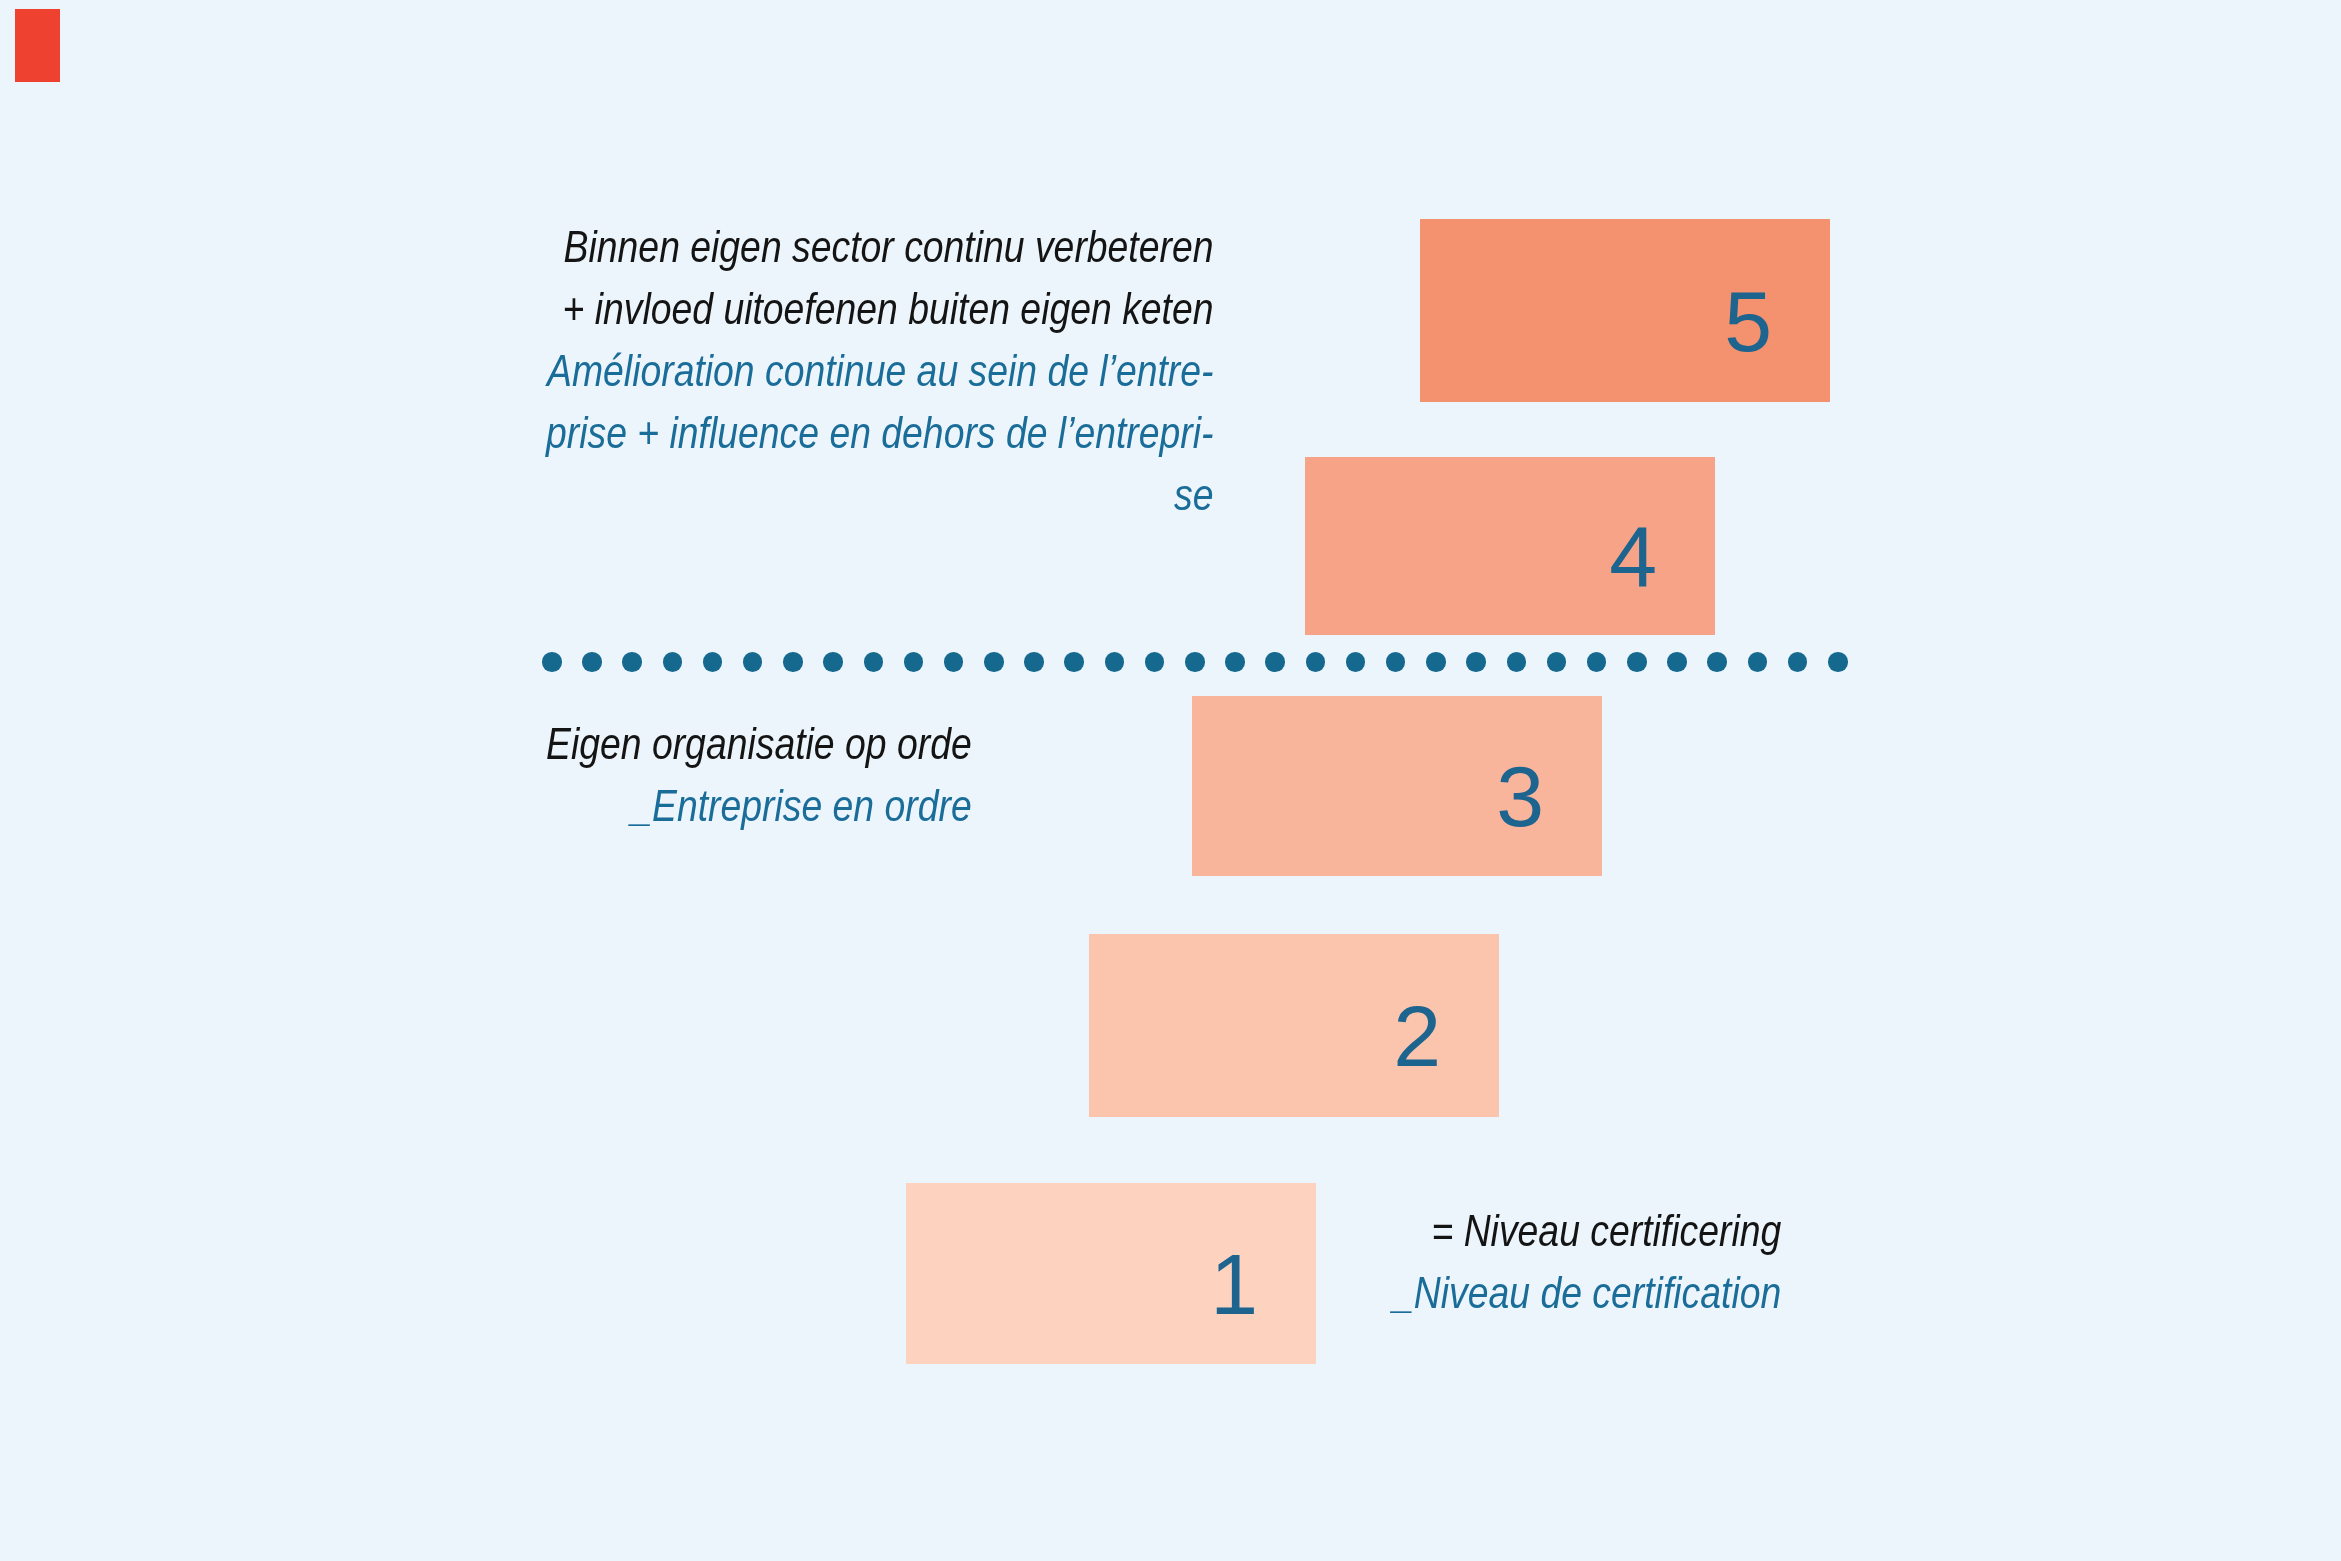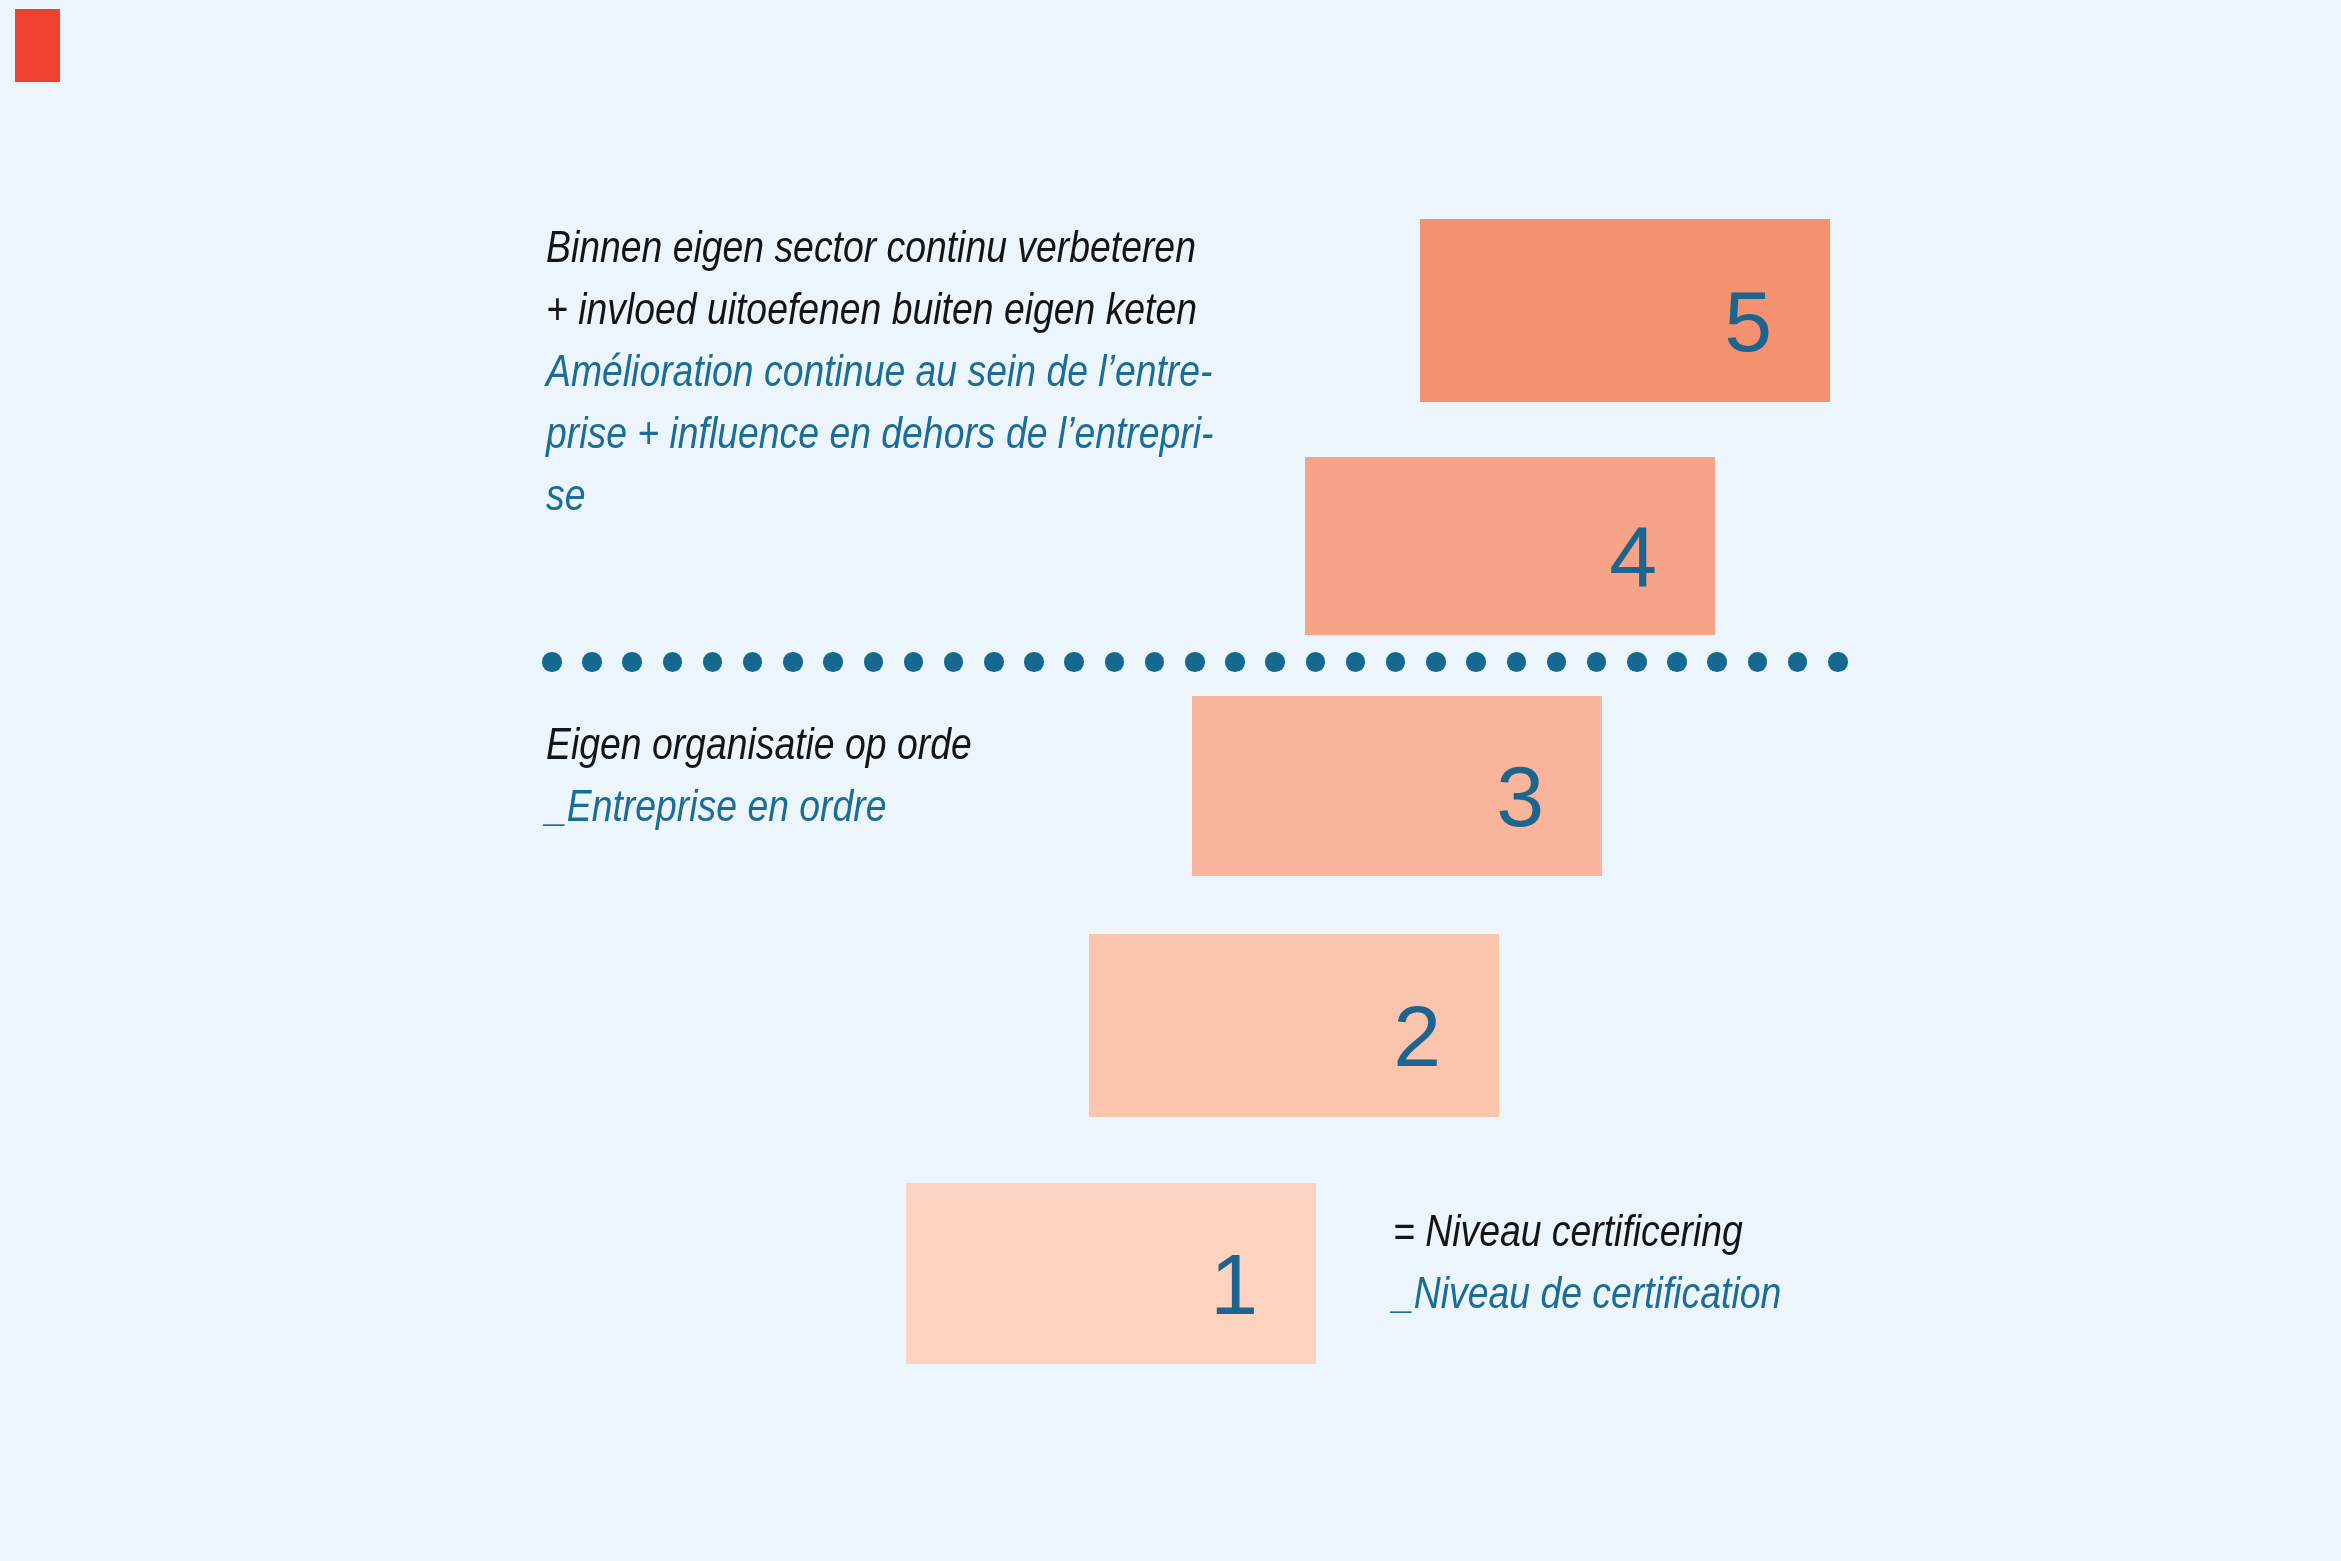--- a/index.html
+++ b/index.html
@@ -4,20 +4,21 @@
 <style>
   html,body{margin:0;padding:0;}
   body{
     width:2342px;height:1561px;
     font-family:"Liberation Sans",sans-serif;
     overflow:hidden;
   }
   .canvas{
     position:relative;width:2342px;height:1561px;
     background:#ecf5fb;
+    text-align:right;
   }
   .corner-marker{
     position:absolute;left:15px;top:8.6px;width:45px;height:73px;
   }
   
   .level{
     position:absolute;
     display:flex;align-items:center;justify-content:flex-end;
     box-sizing:border-box;
     padding-right:58px;padding-top:20px;

